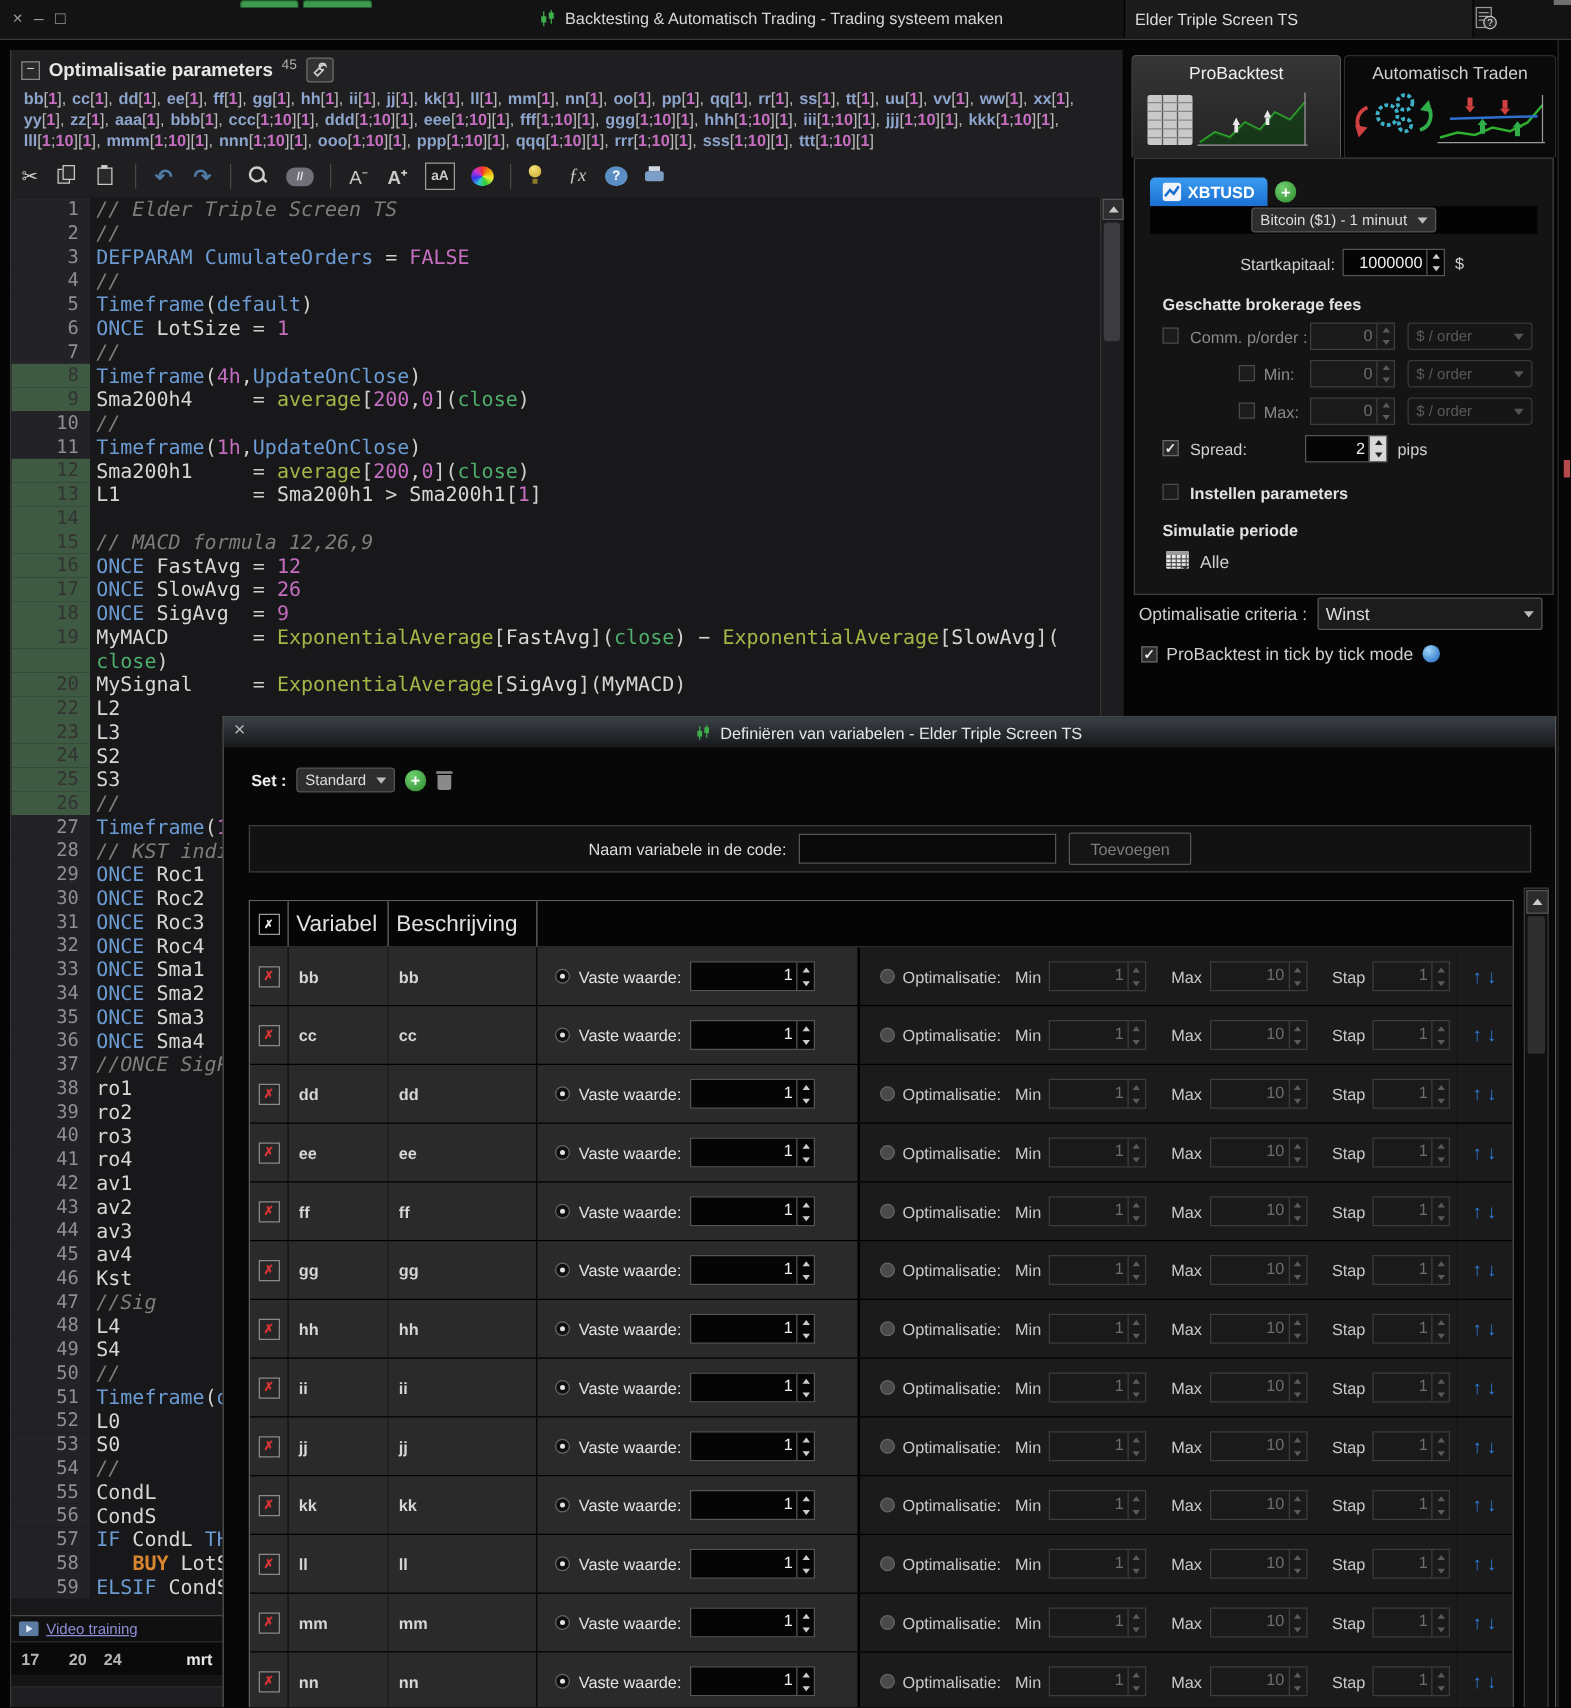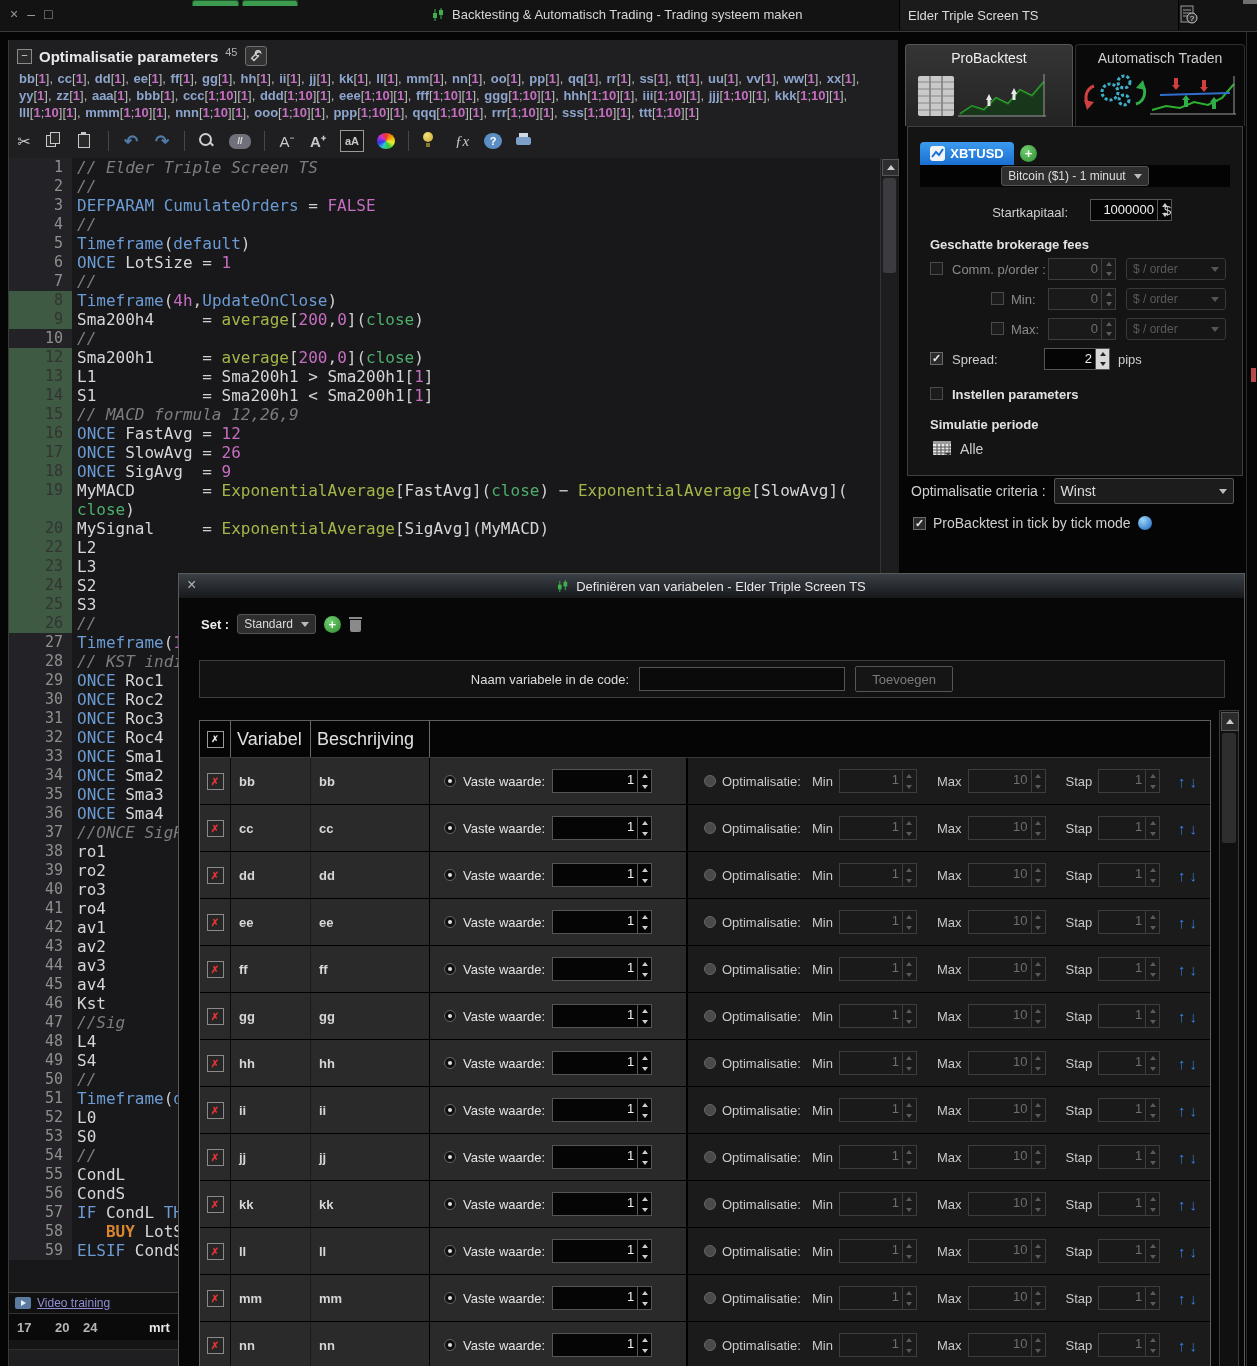--- a/index.html
+++ b/index.html
@@ -291,30 +291,33 @@
         </div>
         <div class="cl">
           <span class="ln hl">9</span>
           <span class="ct"><span class="tk-i">Sma200h4     </span><span class="tk-p">= </span><span class="tk-f">average</span><span class="tk-p">[</span><span class="tk-n">200</span><span class="tk-p">,</span><span class="tk-n">0</span><span class="tk-p">](</span><span class="tk-g">close</span><span class="tk-p">)</span></span>
         </div>
         <div class="cl">
           <span class="ln">10</span>
           <span class="ct"><span class="tk-c">//</span></span>
         </div>
         <div class="cl">
+          <span class="ln">11</span>
+          <span class="ct"><span class="tk-k">Timeframe</span><span class="tk-p">(</span><span class="tk-n">1h</span><span class="tk-p">,</span><span class="tk-k">UpdateOnClose</span><span class="tk-p">)</span></span>
+        </div>
+        <div class="cl">
           <span class="ln hl">12</span>
           <span class="ct"><span class="tk-i">Sma200h1     </span><span class="tk-p">= </span><span class="tk-f">average</span><span class="tk-p">[</span><span class="tk-n">200</span><span class="tk-p">,</span><span class="tk-n">0</span><span class="tk-p">](</span><span class="tk-g">close</span><span class="tk-p">)</span></span>
         </div>
         <div class="cl">
           <span class="ln hl">13</span>
           <span class="ct"><span class="tk-i">L1           </span><span class="tk-p">= </span><span class="tk-i">Sma200h1 </span><span class="tk-p">&gt; </span><span class="tk-i">Sma200h1</span><span class="tk-p">[</span><span class="tk-n">1</span><span class="tk-p">]</span></span>
         </div>
         <div class="cl">
           <span class="ln hl">14</span>
-          <span class="ct"><span class="tk-i">S1           </span><span class="tk-p">= </span><span class="tk-i">Sma200h1 </span><span class="tk-p">&lt; </span><span class="tk-i">Sma200h1</span><span class="tk-p">[</span><span class="tk-n">1</span><span class="tk-p">]</span></span>
         </div>
         <div class="cl">
           <span class="ln hl">15</span>
           <span class="ct"><span class="tk-c">// MACD formula 12,26,9</span></span>
         </div>
         <div class="cl">
           <span class="ln hl">16</span>
           <span class="ct"><span class="tk-k">ONCE</span><span class="tk-i"> FastAvg </span><span class="tk-p">= </span><span class="tk-n">12</span></span>
         </div>
         <div class="cl">
@@ -567,21 +570,21 @@
       </div>
       <span id="xbt-plus" class="plus-btn rb">+</span>
       <div id="instr-bar" class="rb">
         <span class="sel">
             <span>Bitcoin ($1) - 1 minuut</span>
             <span class="car"></span>
           </span>
       </div>
 
       <div class="rb" style="left:20px;top:76px;width:140px;text-align:right;"><span class="flabel">Startkapitaal:</span></div>
-      <span class="spin rb" style="left:182px;top:72px;width:82px;">
+      <span class="spin rb" style="left:166px;top:72px;width:82px;">
         <span class="sv">1000000</span>
         <span class="sp">
             <b class="u"></b>
             <b class="d"></b>
           </span>
       </span>
       <span class="flabel rb" style="left:256px;top:76px;">$</span>
 
       <div class="rb" style="left:22px;top:108px;"><span class="flabel b">Geschatte brokerage fees</span></div>
 

